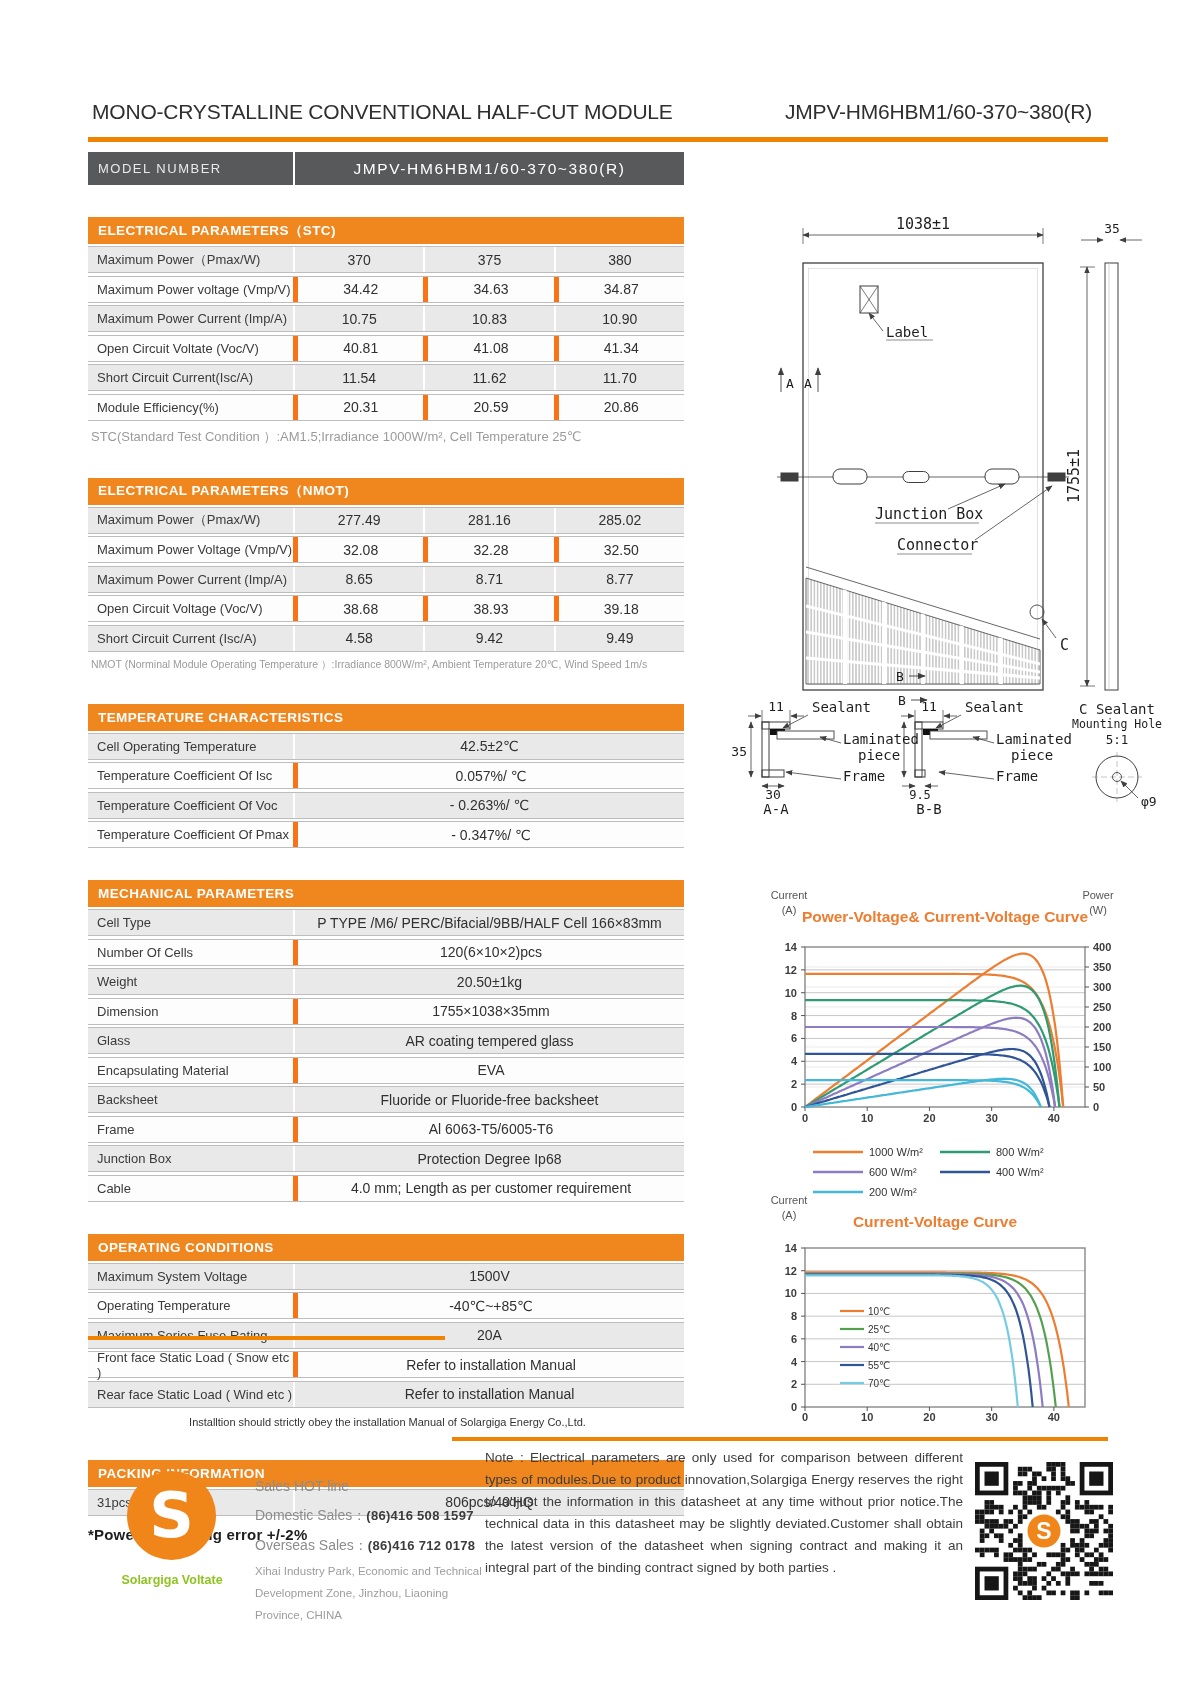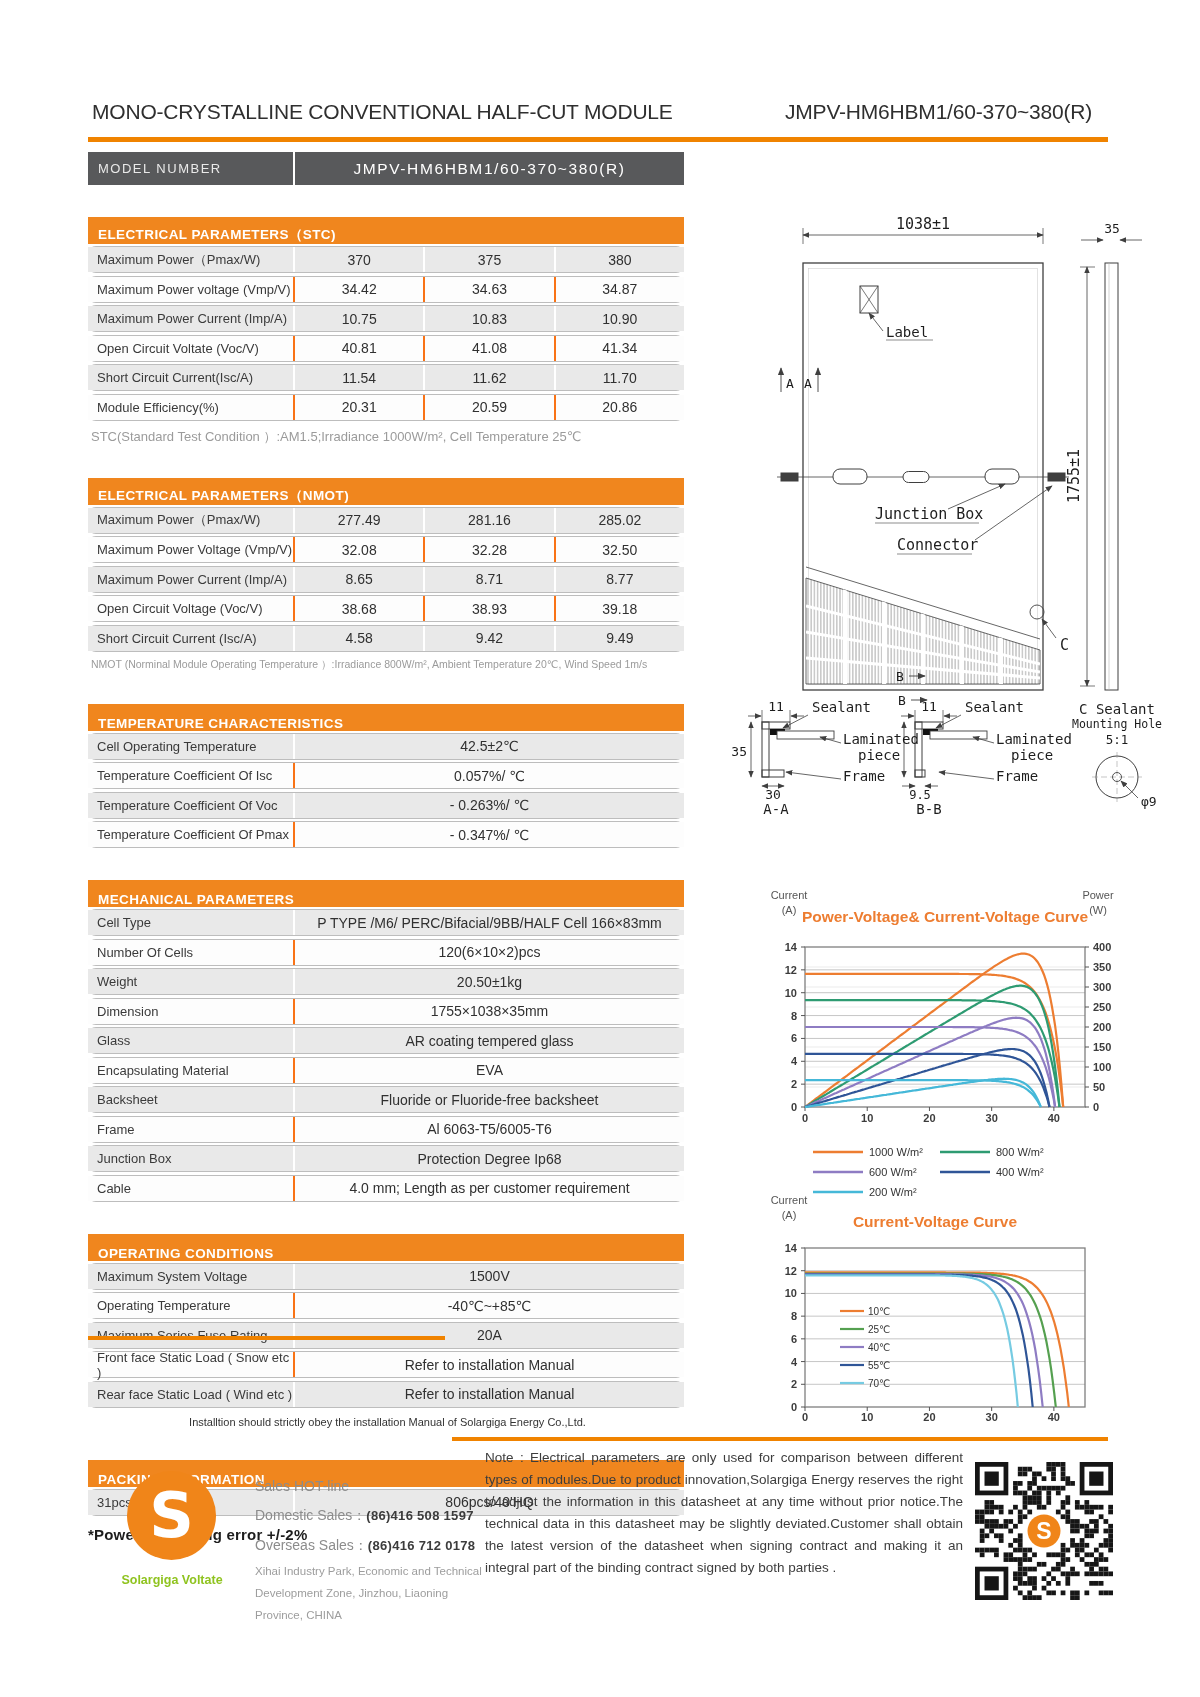--- a/index.html
+++ b/index.html
@@ -10,30 +10,30 @@
        align-items:baseline;font-size:21px;color:#2f2f2f;letter-spacing:-0.2px;}
   .title-rule{position:absolute;left:88px;top:137px;width:1020px;height:5px;background:#F08300;}
   
   .leftcol{position:absolute;left:88px;top:152px;width:596px;}
   .modelbar{display:flex;height:33px;margin-bottom:3px;}
   .modelbar .ml{width:205px;background:#58595B;color:#e9e9e9;font-size:13px;letter-spacing:1.5px;
        display:flex;align-items:center;padding-left:10px;box-sizing:border-box;}
   .modelbar .mv{flex:1;background:#58595B;margin-left:2px;color:#fff;font-size:15.5px;letter-spacing:1.6px;
        display:flex;align-items:center;justify-content:center;}
   .bar{height:27px;background:#F0861E;color:#fff;font-size:13.5px;font-weight:bold;letter-spacing:.4px;
-       display:flex;align-items:flex-end;padding-left:10px;box-sizing:border-box;margin-bottom:2px;margin-top:32px;}
+       display:flex;align-items:center;padding-left:10px;box-sizing:border-box;margin-bottom:2px;margin-top:32px;}
   .trow{display:flex;height:25px;margin-bottom:2.5px;border-top:1px solid #bdbdbd;border-bottom:1px solid #bdbdbd;
-       box-sizing:content-box;border-radius:8px;}
+       box-sizing:content-box;}
   .tl{width:205px;display:flex;align-items:center;padding-left:9px;box-sizing:border-box;
        font-size:13px;color:#3a3a3a;}
   .tv{flex:1;display:flex;align-items:center;justify-content:center;font-size:14px;color:#303030;}
   .odd .tl,.odd .tv{background:#E9E9E9;}
   .even .tl,.even .tv{background:#fdfdfd;}
   .odd .tv{border-left:2px solid #ffffff;}
-  .even .tv{border-left:2px solid #f97316;}
+  .even .tv{border-left:5px solid #f97316;}
   .note-sm{font-size:13px;color:#9b9b9b;margin:7px 0 9px 3px;}
   .note-xs{font-size:10.5px;color:#9b9b9b;margin:6px 0 8px 3px;}
   .note-dark{font-size:11px;color:#333;margin:8px 0 10px 3px;text-align:center;}
   .footnote{font-size:15px;color:#1d1d1d;font-weight:bold;margin-top:10px;letter-spacing:.2px;}
   .rule-left{position:absolute;left:88px;top:1336px;width:357px;height:4px;background:#F08300;}
   .rule-right{position:absolute;left:452px;top:1437px;width:656px;height:4px;background:#F08300;}
   
   .abs{position:absolute;}
   
   .logo{position:absolute;left:127px;top:1471px;width:89px;height:89px;border-radius:50%;

